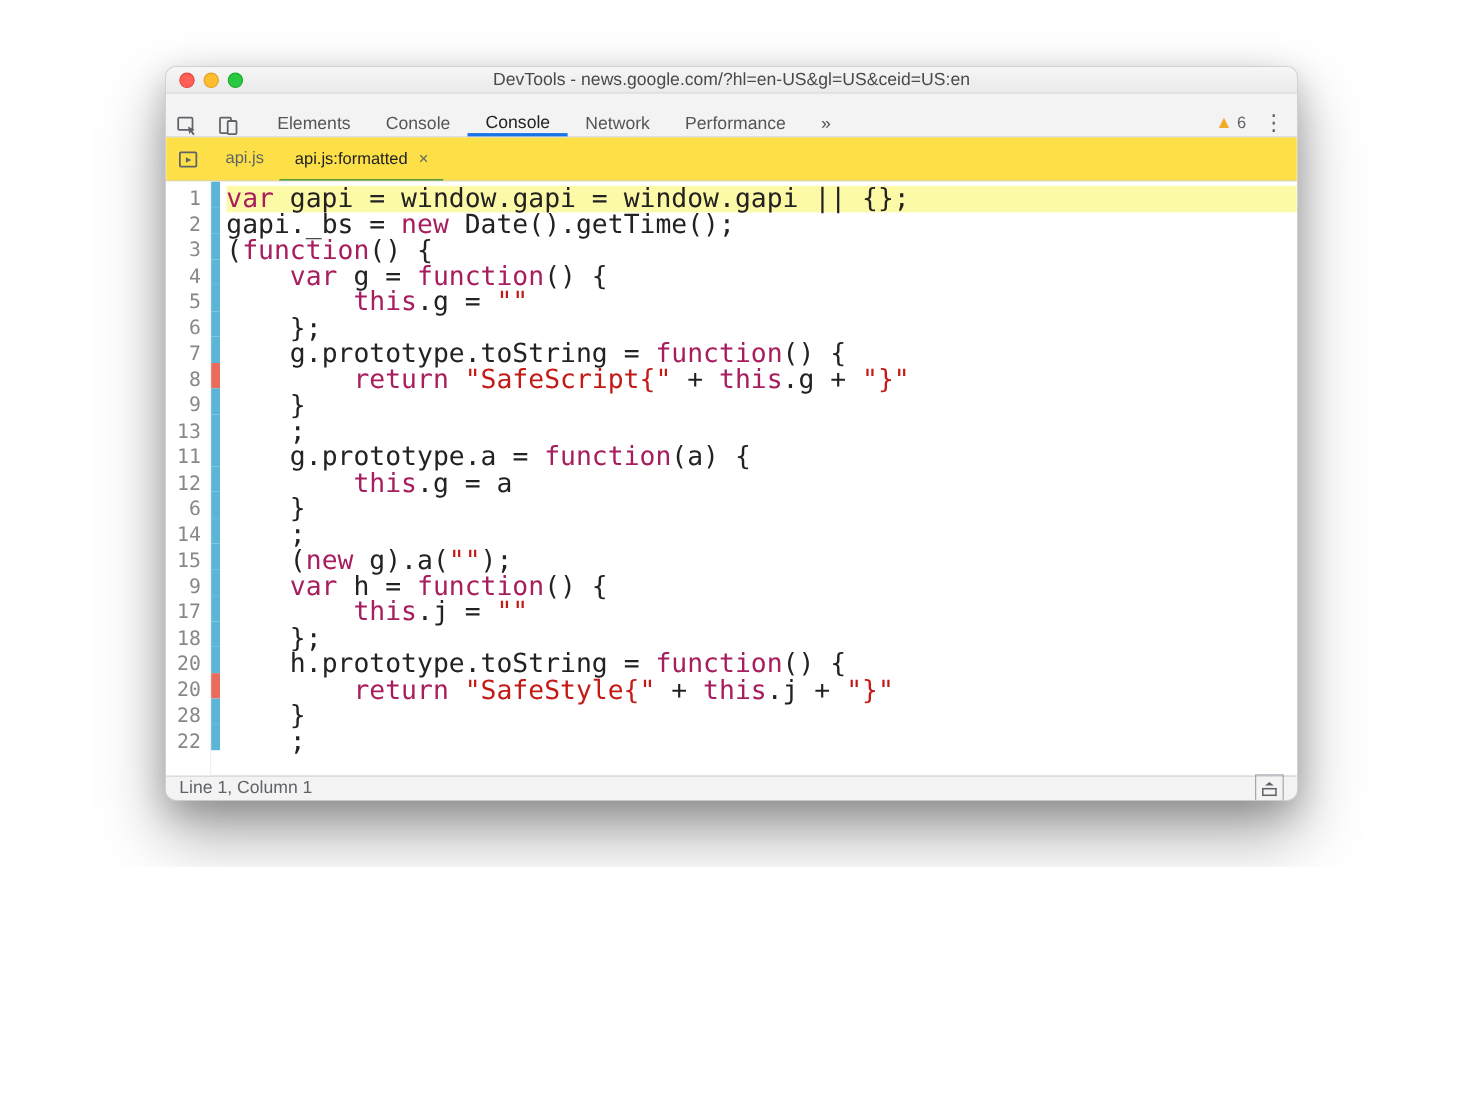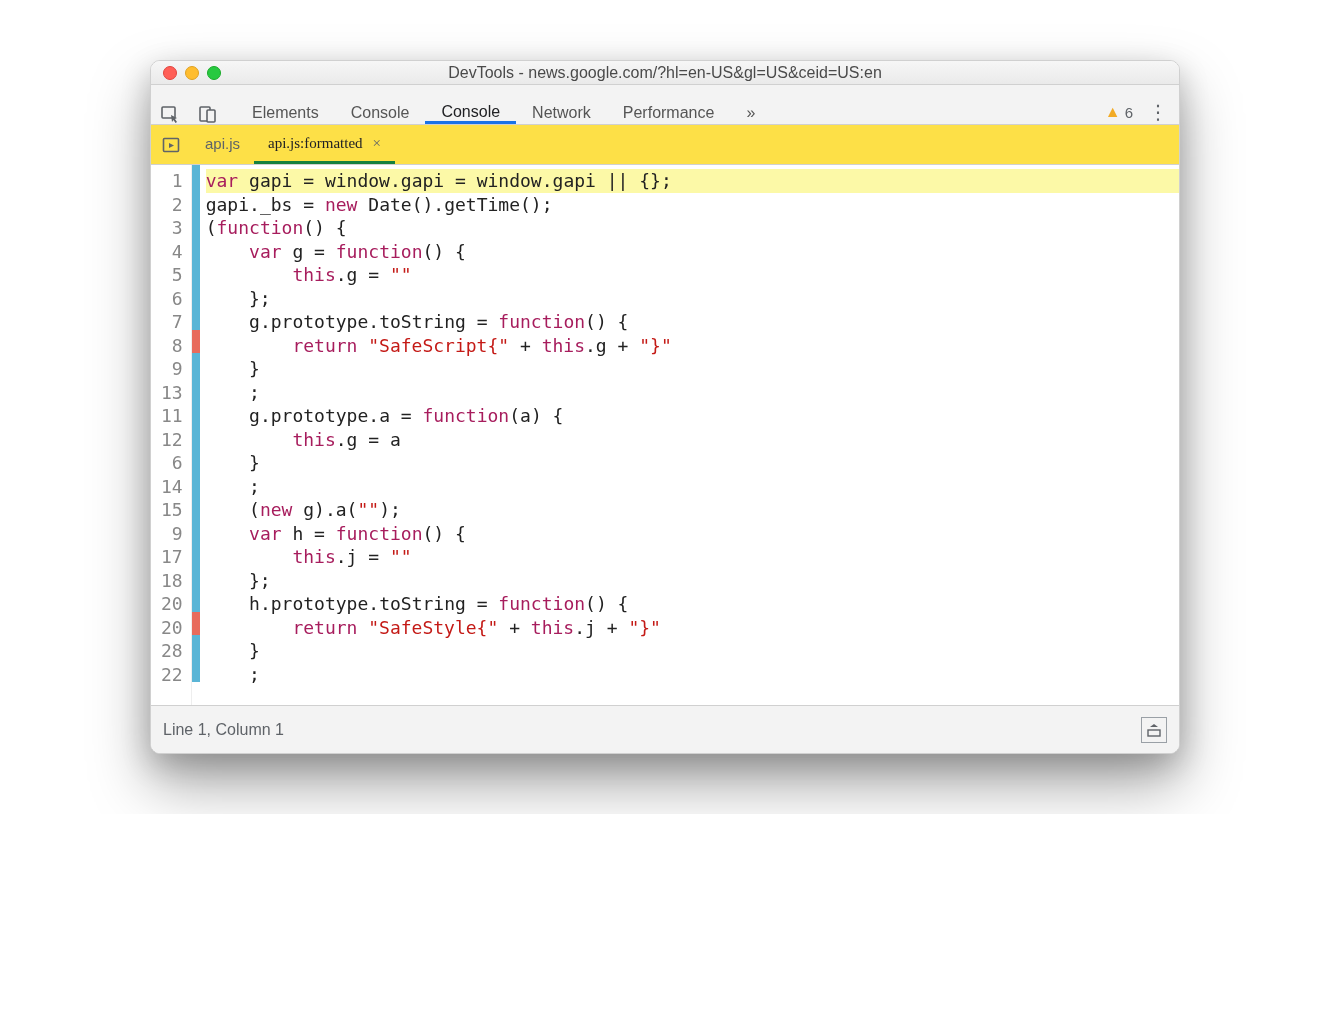--- a/index.html
+++ b/index.html
@@ -67,21 +67,21 @@
     height: 40px;
     background:#fde047;
     border-bottom:1px solid #d0d0d0;
     display:flex; align-items:stretch;
   }
   .sub-icon { width:40px; display:flex; align-items:center; justify-content:center;}
   .file-tab {
     padding: 0 14px; display:flex; align-items:center; gap:10px;
     font-size:15px; color:#5f6368; cursor:pointer; border-bottom:2px solid transparent;
   }
-  .file-tab.active { color:#202124; border-bottom:3px solid #15803d;font-family:Liberation Serif, serif;}
+  .file-tab.active { color:#202124; border-bottom:1px solid #15803d;}
   .file-tab .close { font-size:15px; color:#5f6368;}
   
   .code-area {
     display:flex;
     height: 540px;
     overflow:hidden;
     background:#fff;
   }
   .gutter {
     background:#fff;
@@ -96,35 +96,35 @@
   .gutter .ln { height:23.5px; line-height:23.5px; }
   .marker-col {
     width:8px;
   }
   .marker { height:23.5px; }
   .marker.blue { background:#5ab5d6; }
   .marker.red  { background:#e86b5c; }
   .code {
     flex:1;
     font-family: Menlo, Consolas, monospace;
-    font-size:18px;
+    font-size:24px;
     padding:4px 0 4px 6px;
     overflow:hidden;
     white-space:pre;
   }
   .code .line { height:23.5px; line-height:23.5px;}
   .code .hl { background:#fcf9a7; display:block; width:100%; }
   
   .kw { color:#a71d5d; } 
   .str{ color:#c41a16; }
   .punct{ color:#222; }
   .ident{ color:#222; } 
   
   .statusbar {
-    height:48px; background:#f3f3f3; border-top:1px solid #d0d0d0;
+    height:22px; background:#f3f3f3; border-top:1px solid #d0d0d0;
     display:flex; align-items:center; padding:0 12px;
     font-size:16px; color:#5f6368;
   }
   .drawer-btn { margin-left:auto; width:26px; height:26px; border:1px solid #9aa0a6;
     display:flex; align-items:center; justify-content:center; color:#5f6368;}
 </style>
 </head>
 <body>
 
 <div class="window">

